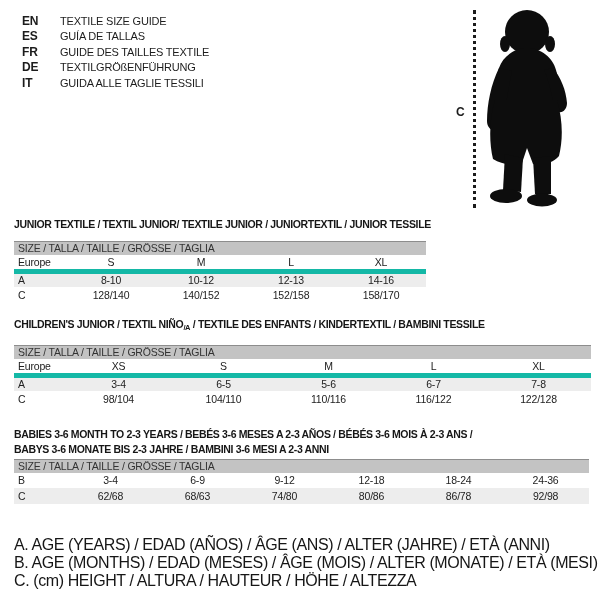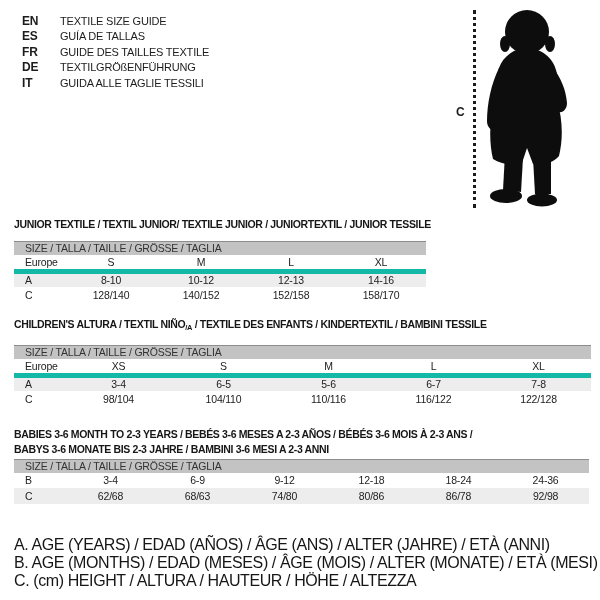--- a/index.html
+++ b/index.html
@@ -26,21 +26,21 @@
   
   .sec-title { position:absolute; left:14px; font-weight:700; font-size:10.5px;
                letter-spacing:-0.35px; white-space:nowrap; color:#161616; }
   .sec-title .subsc { font-size:7.5px; vertical-align:-2px; }
   .sec-title-2line { line-height:14.5px; }
 
   
   table.tbl { position:absolute; left:14px; border-collapse:collapse; table-layout:fixed; }
   table.tbl td { font-size:10.5px; text-align:center; padding:0; height:15px;
                  color:#222; letter-spacing:-0.2px; white-space:nowrap; overflow:hidden; }
-  table.tbl td:first-child { text-align:left; padding-left:11px; }
+  table.tbl td:first-child { text-align:left; padding-left:4px; }
   tr.size-bar td { background:var(--accent-gray-bar,#c3c3c3); text-align:left; padding-left:5px;
                    border-top:1px solid #8d8d8d; height:13px; color:#333; }
   tr.col-row td { height:17px; border-bottom:5px solid #14b8a6; }
   tr.stripe td { background:var(--stripe-color,#ededed); }
   tr.row-c td { height:16px; }
 
   
   .legend { position:absolute; left:14px; top:536px; }
   .legend-line { font-weight:400; font-size:16px; letter-spacing:-0.4px;
                  line-height:18px; white-space:nowrap; color:#161616; }
@@ -121,21 +121,21 @@
     <tr class="row-c">
       <td>C</td>
       <td>128/140</td>
       <td>140/152</td>
       <td>152/158</td>
       <td>158/170</td>
     </tr>
   </tbody>
     </table>
 
-  <div class="sec-title" style="top:318px"><span>CHILDREN'S ALTURA / TEXTIL NIÑO</span><span class="subsc">/A</span><span> / TEXTILE DES ENFANTS / KINDERTEXTIL / BAMBINI TESSILE</span></div>
+  <div class="sec-title" style="top:318px"><span>CHILDREN'S JUNIOR / TEXTIL NIÑO</span><span class="subsc">/A</span><span> / TEXTILE DES ENFANTS / KINDERTEXTIL / BAMBINI TESSILE</span></div>
   <table class="tbl" style="top:345px; width:577px">
     <colgroup>
         <col style="width:52px">
         <col style="width:105px">
         <col style="width:105px">
         <col style="width:105px">
         <col style="width:105px">
         <col style="width:105px">
       </colgroup>
     <tbody>

